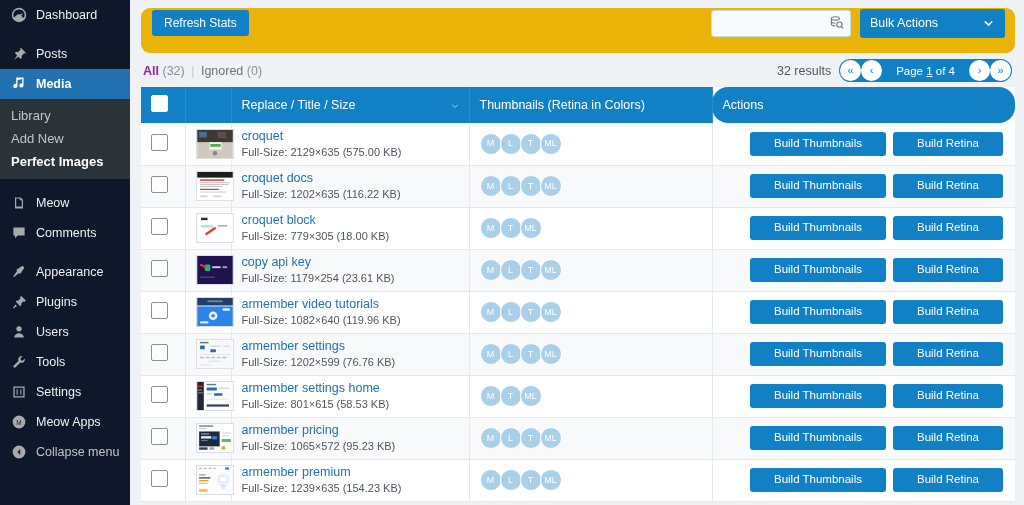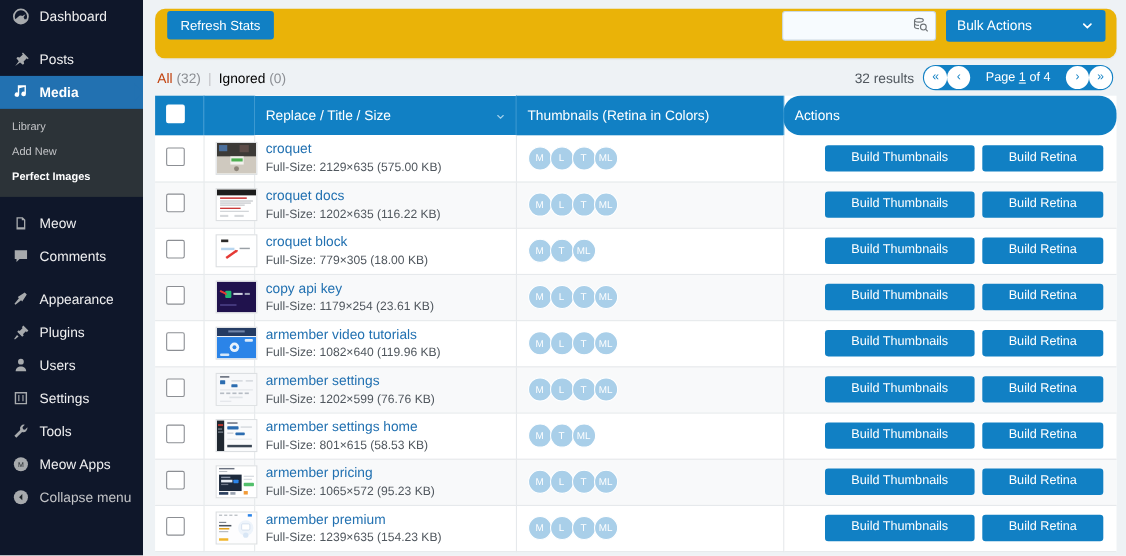--- a/index.html
+++ b/index.html
@@ -47,21 +47,21 @@
     content: ""; position: absolute; right: -8px; top: 50%;
     margin-top: -8px;
     border: 8px solid transparent;
     border-left-color: #2271b1;
   }
   .menu-sep { height: 9px; }
   .submenu { background: #2c3338; padding: 5px 0 6px 0; }
   .submenu-item {
     display: block;
     padding: 3px 0 3px 11px;
-    font-size: 10px;
+    font-size: 13px;
     color: #c3c4c7;
     line-height: 17px;
     white-space: nowrap;
   }
   .submenu-item.active { color: #fff; font-weight: bold; }
   .collapse-item { color: #c3c4c7; }
 
   
   .main {
     flex: 1; height: 505px;
@@ -133,24 +133,24 @@
   }
 
   
   .filter-row {
     display: flex; align-items: center;
     height: 31px;
     padding: 0 3px 0 2px;
     margin-top: 2px;
   }
   .filters { font-size: 12.5px; color: #50575e; }
-  .filters .f-strong { font-weight: normal; color: #c2410c; }
+  .filters .f-strong { font-weight: bold; color: #a21caf; }
   .filters .f-count { color: #8c8f94; }
   .filters .f-sep { color: #c3c4c7; margin: 0 3px; }
-  .filters .f-link { color: #000000; text-align: right; }
+  .filters .f-link { color: #737373; text-align: right; }
   .filter-spacer { flex: 1; }
   .results-count { font-size: 12.5px; color: #50575e; margin-right: 8px; }
 
   .pager {
     display: flex; align-items: center;
     background: #1180c4;
     border-radius: 13px;
     height: 23px;
     padding: 0;
     color: #fff;
@@ -366,33 +366,33 @@
             <circle cx="10" cy="6" r="3.3"></circle>
             <path d="M4 17c0-3.3 2.7-5.5 6-5.5s6 2.2 6 5.5H4z"></path>
           </svg>
       </span>
       <span>Users</span>
     </div>
 
     <div class="menu-item">
       <span class="mi-icon">
         <svg width="16" height="16" viewBox="0 0 20 20" fill="currentColor">
+            <path d="M14.4 2.6a4.6 4.6 0 00-5.2 6L2.6 15.2l2.2 2.2 6.6-6.6a4.6 4.6 0 006-5.2l-2.8 2.8-2.2-.6-.6-2.2 2.6-3z"></path>
+          </svg>
+      </span>
+      <span>Tools</span>
+    </div>
+
+    <div class="menu-item">
+      <span class="mi-icon">
+        <svg width="16" height="16" viewBox="0 0 20 20" fill="currentColor">
             <path d="M3 3h14v14H3V3zm1.6 1.6v10.8h10.8V4.6H4.6zM7 6.5h1.3v7H7v-7zm4.7 0H13v7h-1.3v-7z"></path>
           </svg>
       </span>
       <span>Settings</span>
-    </div>
-
-    <div class="menu-item">
-      <span class="mi-icon">
-        <svg width="16" height="16" viewBox="0 0 20 20" fill="currentColor">
-            <path d="M14.4 2.6a4.6 4.6 0 00-5.2 6L2.6 15.2l2.2 2.2 6.6-6.6a4.6 4.6 0 006-5.2l-2.8 2.8-2.2-.6-.6-2.2 2.6-3z"></path>
-          </svg>
-      </span>
-      <span>Tools</span>
     </div>
 
     <div class="menu-item">
       <span class="mi-icon">
         <svg width="16" height="16" viewBox="0 0 20 20">
             <circle cx="10" cy="10" r="8" fill="currentColor"></circle>
             <text x="10" y="13.5" font-size="8" text-anchor="middle" fill="#1d2327" font-family="Liberation Sans, sans-serif">M</text>
           </svg>
       </span>
       <span>Meow Apps</span>

